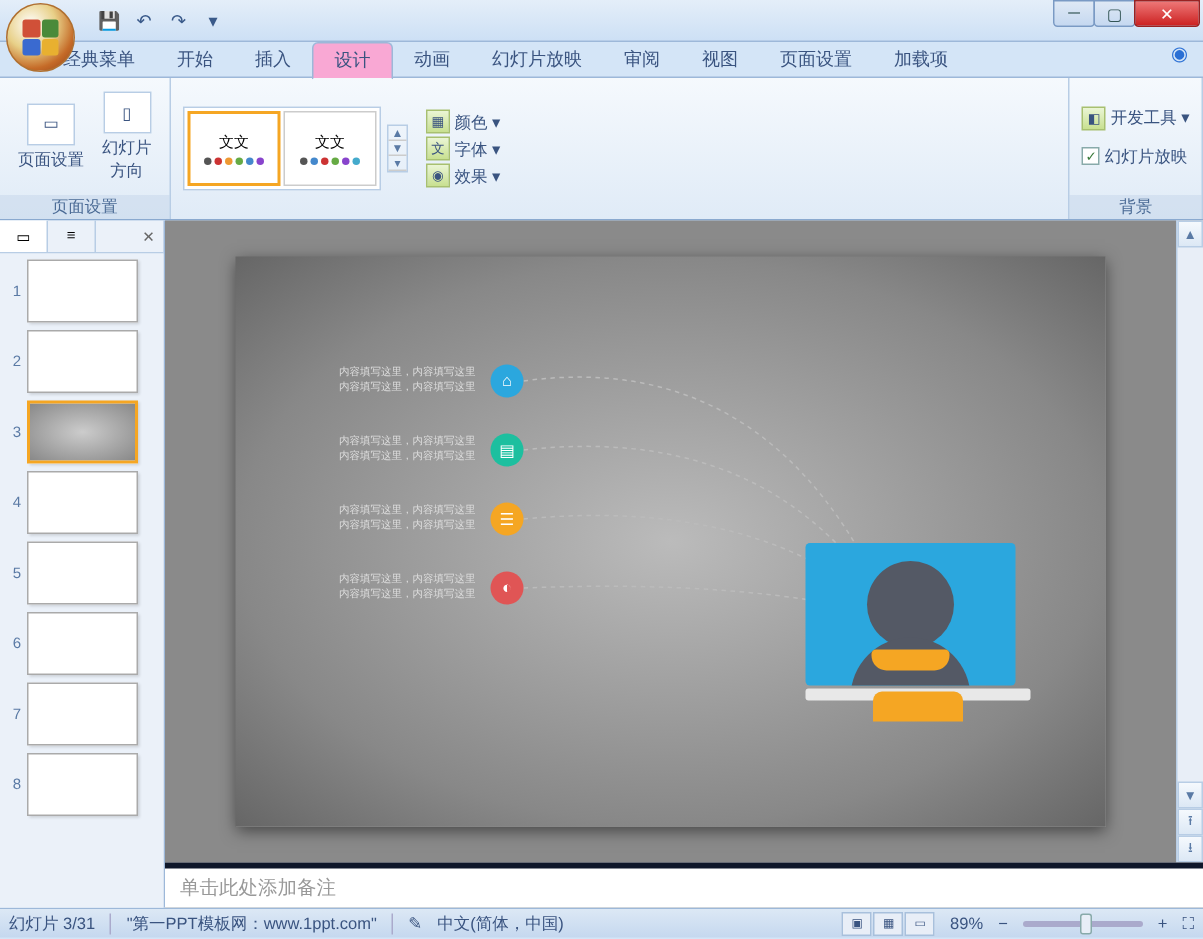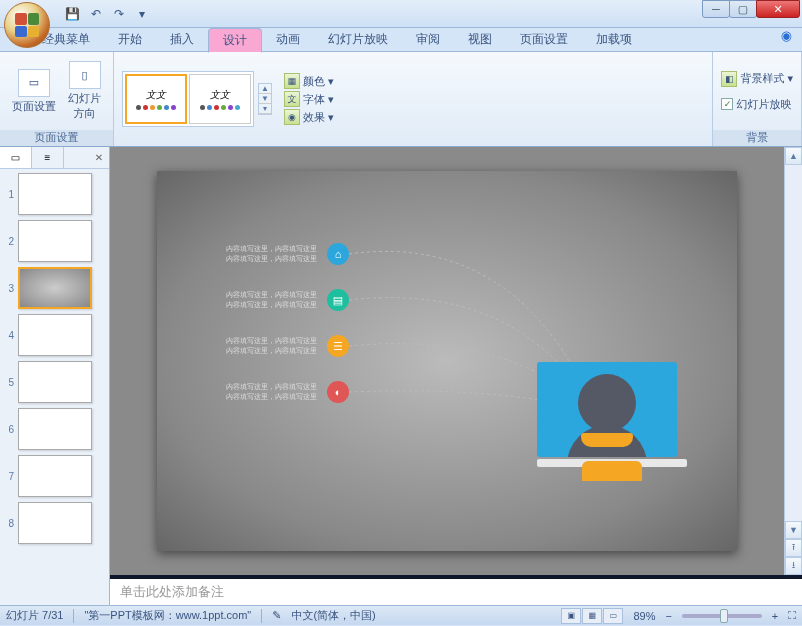--- a/index.html
+++ b/index.html
@@ -22,21 +22,21 @@
 .ribbon-tab.active { background: #f9a8d4; border: 1px solid #9db8d9; border-bottom-color: #f5f9fd; position: relative; z-index: 5; }
 .help-icon { position: absolute; right: 10px; color: #2a6fd4; font-size: 13px; }
 
 .ribbon-body { height: 96px; background: linear-gradient(#f5f9fd, #e0ebf7); border-top: 1px solid #9db8d9; border-bottom: 1px solid #8aa9cf; display: flex; margin-top: -1px; }
 .ribbon-group { border-right: 1px solid #b8cde5; display: flex; flex-direction: column; height: 100%; }
 .ribbon-group-content { flex: 1; display: flex; align-items: center; padding: 4px 8px; gap: 4px; }
 .ribbon-group-label { height: 16px; font-size: 11px; text-align: center; color: #4a6a95; background: rgba(180,200,225,0.3); }
 .big-btn { display: flex; flex-direction: column; align-items: center; gap: 2px; padding: 2px 4px; font-size: 11px; color: #3a5480; border-radius: 3px; }
 .big-btn-icon { width: 32px; height: 28px; border: 1px solid #b8cde5; background: #fff; display: flex; align-items: center; justify-content: center; }
 .theme-gallery { display: flex; gap: 2px; border: 1px solid #b8cde5; background: #fff; padding: 2px; }
-.theme-item { width: 62px; height: 50px; border: 1px solid #ccc; display: flex; flex-direction: column; align-items: center; justify-content: center; font-size: 10px; background: #fff; position: relative; font-style: italic; }
+.theme-item { width: 62px; height: 50px; border: 1px solid #ccc; display: flex; flex-direction: column; align-items: center; justify-content: center; font-size: 10px; background: #fff; position: relative; }
 .theme-item.selected { border: 2px solid #f5a623; }
 .theme-dots { display: flex; gap: 2px; margin-top: 3px; }
 .theme-dots span { width: 5px; height: 5px; border-radius: 50%; }
 .gallery-scroll { display: flex; flex-direction: column; width: 14px; border: 1px solid #b8cde5; }
 .gallery-scroll div { flex: 1; display: flex; align-items: center; justify-content: center; font-size: 8px; color: #5a7aa5; border-bottom: 1px solid #ccc; }
 .small-row { display: flex; align-items: center; gap: 3px; font-size: 11px; color: #3a5480; padding: 1px 0; }
 .small-icon { width: 16px; height: 16px; border: 1px solid #a8c070; background: linear-gradient(#eaf5d5, #c8e090); display: inline-flex; align-items: center; justify-content: center; font-size: 9px; }
 .checkbox { width: 12px; height: 12px; border: 1px solid #8aa; background: #fff; display: inline-flex; align-items: center; justify-content: center; font-size: 9px; color: #3a7a3a; }
 
 .workspace { display: flex; height: 458px; }
@@ -173,21 +173,21 @@
         <div class="small-row"><span class="small-icon">▦</span><span>颜色</span> ▾</div>
         <div class="small-row"><span class="small-icon">文</span><span>字体</span> ▾</div>
         <div class="small-row"><span class="small-icon">◉</span><span>效果</span> ▾</div>
       </div>
     </div>
   </div>
 
   <div class="ribbon-group">
     <div class="ribbon-group-content">
       <div>
-        <div class="small-row"><span class="small-icon">◧</span><span>背景样式</span> ▾</div>
+        <div class="small-row"><span class="small-icon">◧</span><span>开发工具</span> ▾</div>
         <div class="small-row" style="margin-top:8px">
             <span class="checkbox">✓</span>
             <span>幻灯片放映</span>
           </div>
       </div>
     </div>
     <div class="ribbon-group-label">背景</div>
   </div>
 </div>
 
@@ -283,21 +283,21 @@
         <div class="scroll-btn">▼</div>
         <div class="scroll-btn">⭱</div>
         <div class="scroll-btn">⭳</div>
       </div>
     </div>
     <div class="notes-pane">单击此处添加备注</div>
   </div>
 </div>
 
 <div class="statusbar">
-  <span>幻灯片 7/31</span>
+  <span>幻灯片 3/31</span>
   <span class="sep"></span>
   <span>"第一PPT模板网：www.1ppt.com"</span>
   <span class="sep"></span>
   <span>✎</span>
   <span>中文(简体，中国)</span>
   <div class="view-btns">
     <div class="view-btn">▣</div>
     <div class="view-btn">▦</div>
     <div class="view-btn">▭</div>
   </div>

